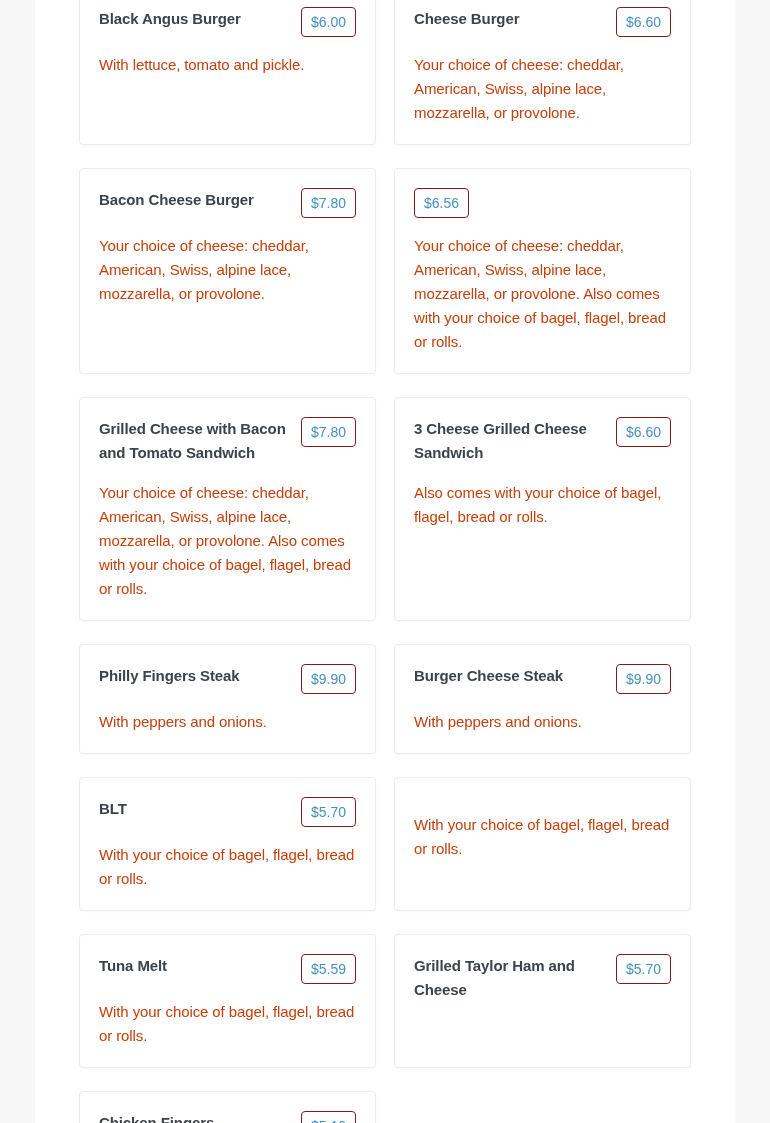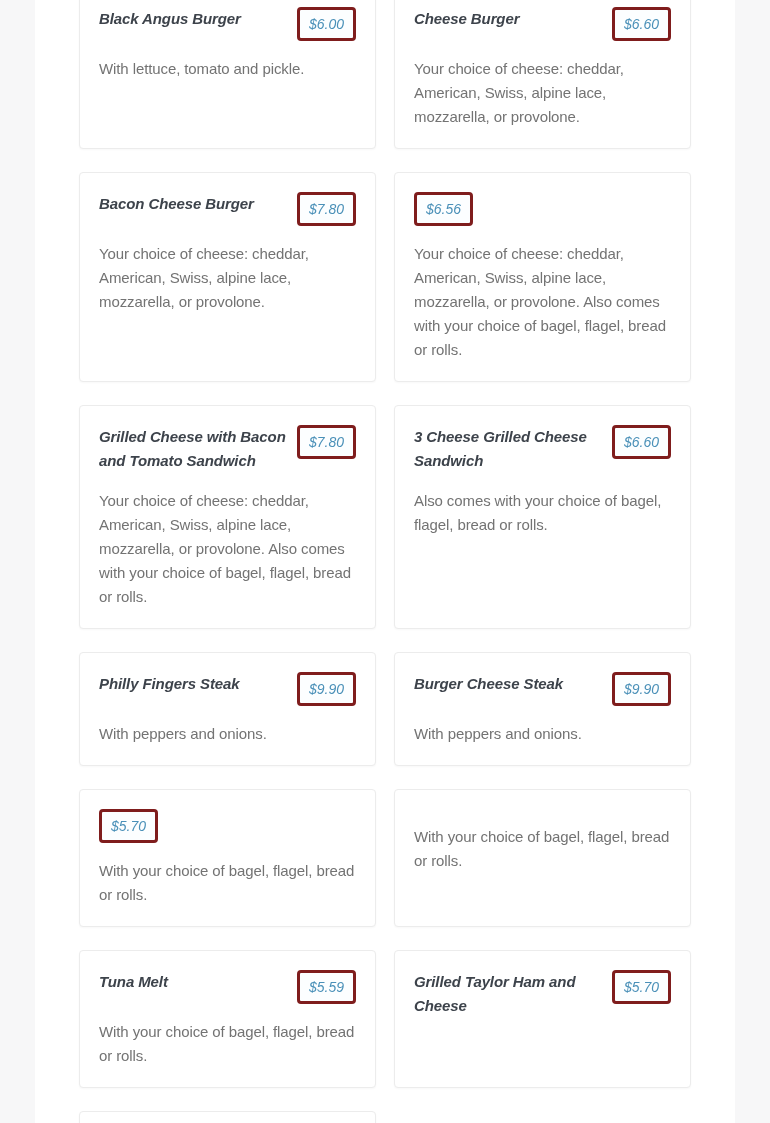--- a/index.html
+++ b/index.html
@@ -32,49 +32,48 @@
     border: 1px solid #ececec;
     border-radius: 4px;
     padding: 19px;
     box-shadow: 0 1px 2px rgba(0,0,0,0.03);
   }
   .card-head {
     display: flex;
     justify-content: space-between;
     align-items: flex-start;
     gap: 6px;
-    font-style: italic;
   }
   .item-name {
     margin: 0;
     flex: 1 1 auto;
     font-size: 15px;
     font-weight: 700;
     letter-spacing: -0.1px;
     line-height: 24px;
     color: #3d434b;
   }
   .price-badge {
     flex: 0 0 auto;
     display: inline-block;
     font-size: 14px;
     line-height: 20px;
     padding: 4px 9px;
     color: #4a90b8;
     background: #fcfeff;
-    border: 3px solid #7f1d1d;
+    border: 1px solid #7f1d1d;
     border-radius: 4px;
     white-space: nowrap;
   }
   .item-desc {
     margin: 16px 0 0 0;
     font-size: 15px;
     letter-spacing: -0.1px;
     line-height: 24px;
-    color: #737373;
+    color: #c2410c;
   }
 </style>
 </head>
 <body>
 
 <div class="panel">
   <div class="menu-grid">
   <article class="card">
     <header class="card-head">
       <h3 class="item-name">Black Angus Burger</h3>
@@ -134,20 +133,21 @@
     <header class="card-head">
       <h3 class="item-name">Burger Cheese Steak</h3>
       <span class="price-badge">$9.90</span>
     </header>
     <p class="item-desc">With peppers and onions.</p>
   </article>
 
 
   <article class="card">
     <header class="card-head">
+      <h3 class="item-name">BLT</h3>
       <span class="price-badge">$5.70</span>
     </header>
     <p class="item-desc">With your choice of bagel, flagel, bread or rolls.</p>
   </article>
 
   <article class="card">
     <p class="item-desc">With your choice of bagel, flagel, bread or rolls.</p>
   </article>
 
   <article class="card">

